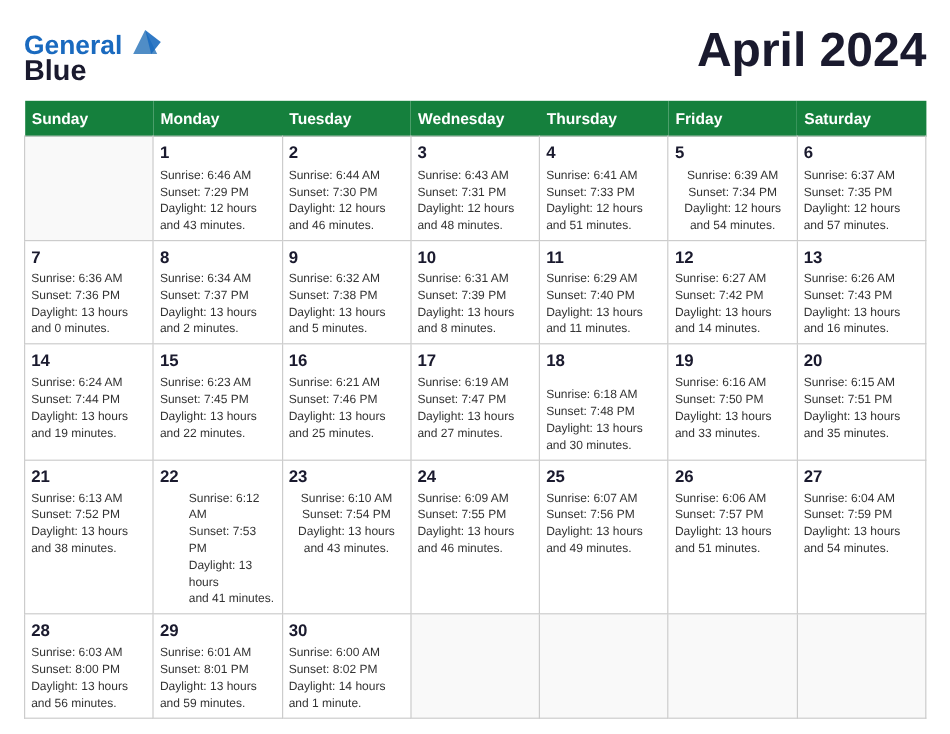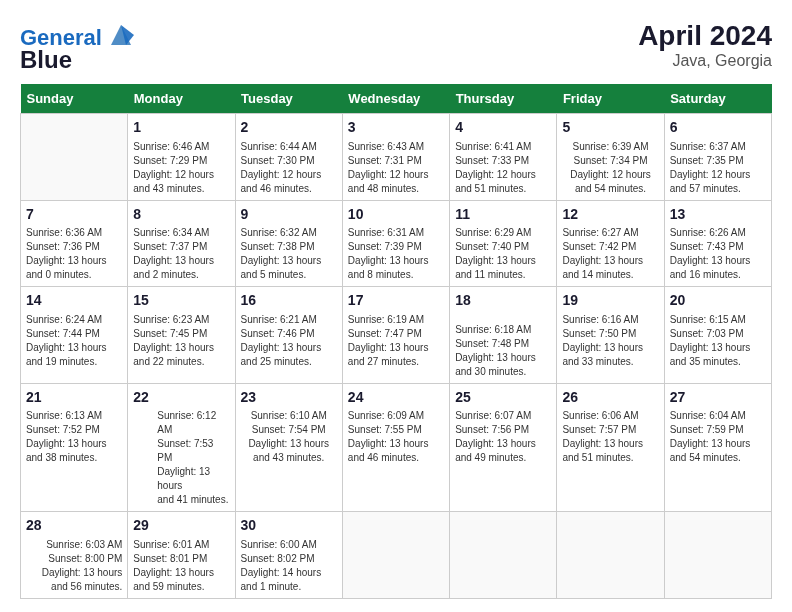--- a/index.html
+++ b/index.html
@@ -31,21 +31,21 @@
     }
     .logo-icon {
       width: 30px;
       height: 30px;
       margin-left: 4px;
     }
     .title-block {
       text-align: right;
     }
     .month-title {
-      font-size: 28px;
+      font-size: 40px;
       font-weight: bold;
       color: #1a1a2e;
     }
     .location {
       font-size: 16px;
       color: #555;
     }
     table {
       width: 100%;
       border-collapse: collapse;
@@ -97,21 +97,20 @@
         <svg class="logo-icon" viewBox="0 0 30 30" xmlns="http://www.w3.org/2000/svg">
           <polygon points="5,25 15,5 25,25" fill="#2471b8" opacity="0.8"></polygon>
           <polygon points="15,5 28,15 20,25" fill="#1a6abf" opacity="0.9"></polygon>
         </svg>
       </div>
       <div style="font-size:24px;font-weight:bold;color:#1a1a2e;margin-top:-4px;">Blue</div>
     </div>
   </div>
   <div class="title-block">
     <div class="month-title">April 2024</div>
-    <div class="location">Java, Georgia</div>
   </div>
 </div>
 
 <table>
   <thead>
     <tr>
     <th>Sunday</th>
         <th>Monday</th>
         <th>Tuesday</th>
         <th>Wednesday</th>
@@ -256,21 +255,21 @@
         <td>
           <span class="day-number">19</span>
           <div class="day-info" style="white-space: pre-line;">Sunrise: 6:16 AM
 Sunset: 7:50 PM
 Daylight: 13 hours
 and 33 minutes.</div>
         </td>
         <td>
           <span class="day-number">20</span>
           <div class="day-info" style="white-space: pre-line;">Sunrise: 6:15 AM
-Sunset: 7:03 PM
+Sunset: 7:51 PM
 Daylight: 13 hours
 and 35 minutes.</div>
         </td>
       </tr>
       <tr>
         <td>
           <span class="day-number">21</span>
           <div class="day-info" style="white-space: pre-line;">Sunrise: 6:13 AM
 Sunset: 7:52 PM
 Daylight: 13 hours
@@ -315,21 +314,21 @@
           <span class="day-number">27</span>
           <div class="day-info" style="white-space: pre-line;">Sunrise: 6:04 AM
 Sunset: 7:59 PM
 Daylight: 13 hours
 and 54 minutes.</div>
         </td>
       </tr>
       <tr>
         <td>
           <span class="day-number">28</span>
-          <div class="day-info" style="white-space: pre-line; text-align: right;">Sunrise: 6:03 AM
+          <div class="day-info" style="white-space: pre-line;">Sunrise: 6:03 AM
 Sunset: 8:00 PM
 Daylight: 13 hours
 and 56 minutes.</div>
         </td>
         <td>
           <span class="day-number">29</span>
           <div class="day-info" style="white-space: pre-line;">Sunrise: 6:01 AM
 Sunset: 8:01 PM
 Daylight: 13 hours
 and 59 minutes.</div>

